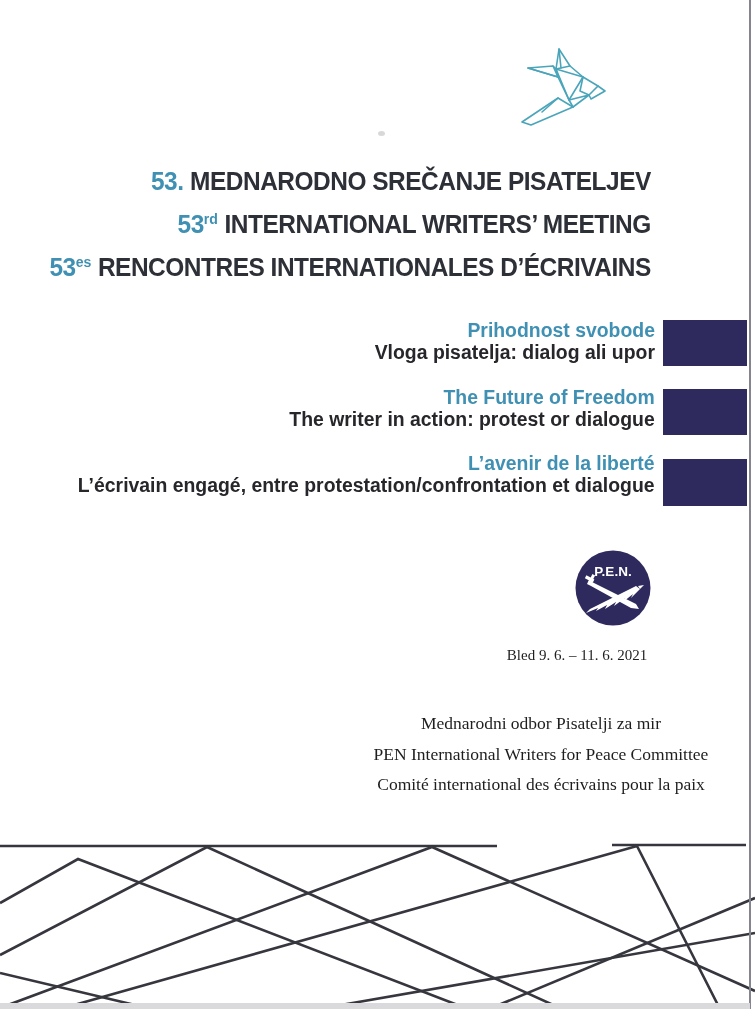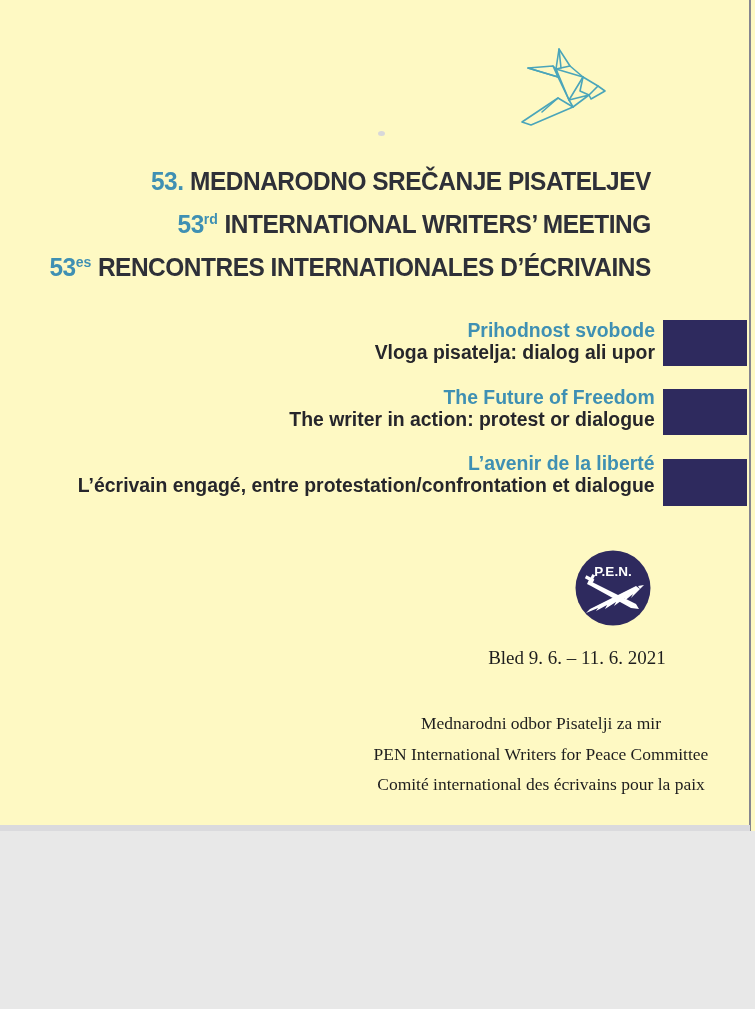--- a/index.html
+++ b/index.html
@@ -1,17 +1,17 @@
 <!DOCTYPE html>
 <html><head>
 <meta charset="utf-8">
 <style>
   html,body{margin:0;padding:0;background:#e8e8e8;}
   .page{
-    position:relative; width:755px; height:831px; background:#fef9c3;
+    position:relative; width:755px; height:1009px; background:#ffffff;
     overflow:hidden; font-family:"Liberation Sans", sans-serif;
     margin:0 auto;
   }
   
   .edge-right{position:absolute; top:0; left:749px; width:2px; height:1009px; background:#85858f;}
   .edge-bottom{position:absolute; left:0; bottom:0; width:750px; height:6px; background:#dadadd;}
   .speck{position:absolute; left:378px; top:131px; width:7px; height:5px; background:#d8d8da; border-radius:50%;}
   
   .dove{position:absolute; left:494px; top:46px;}
   
@@ -34,21 +34,21 @@
   .theme .subtitle{color:#26262b;}
   .t1{top:319px;} .t2{top:386px;} .t3{top:452px;}
   .accent-rect{position:absolute; left:663px; width:84px; height:46px; background:#2e2a5e;}
   .r1{top:320px;} .r2{top:389px;} .r3{top:459px; height:47px;}
   
   .pen-logo{position:absolute; left:574px; top:549px;}
   
   .serif{font-family:"Liberation Serif", serif; color:#1e1e1e;}
   .date-line{
     position:absolute; top:647px; left:447px; width:260px; text-align:center;
-    font-size:19px;
+    font-size:15px;
   }
   .committee{
     position:absolute; top:708px; left:321px; width:440px; text-align:center;
     font-size:17.5px; line-height:30.5px;
   }
   
   .lattice{position:absolute; left:0; top:843px;}
 </style>
 </head>
 <body>

